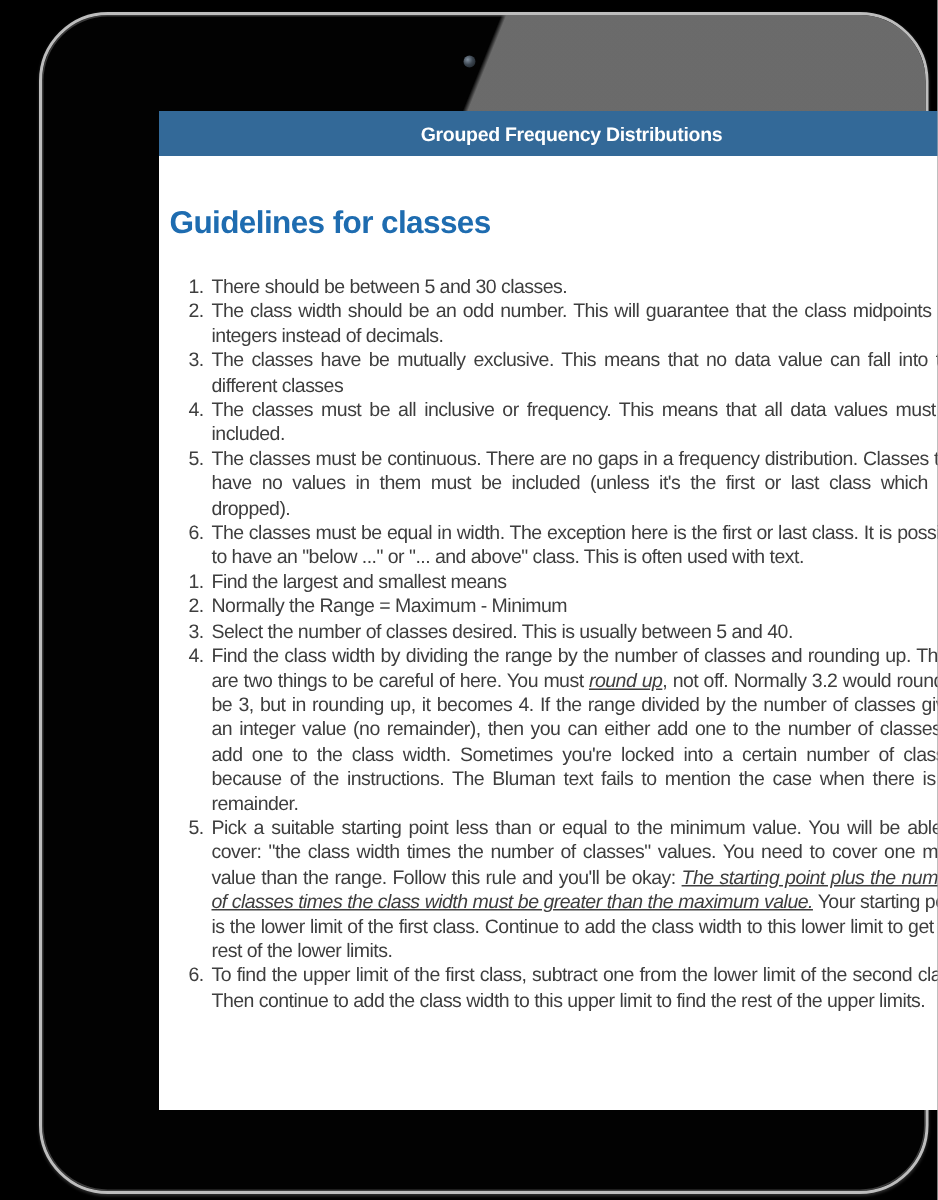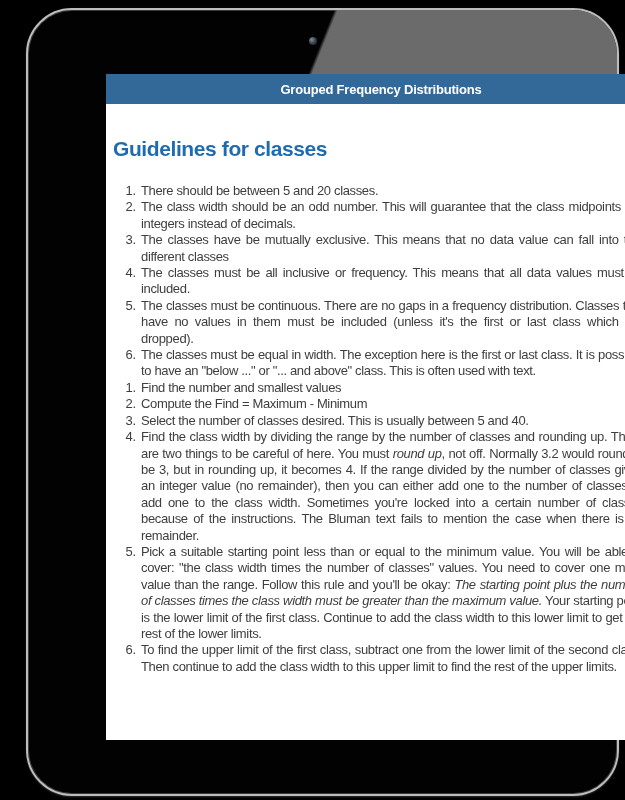--- a/index.html
+++ b/index.html
@@ -57,53 +57,53 @@
     margin:0;
     padding:0 0 0 26px;
     font-size:13px;
     line-height:16.4px;
     letter-spacing:-0.35px;
   }
   .content li{
     text-align:justify;
     padding-left:2px;
   }
-  .content em{font-style:italic;}
+  .content em{font-style:italic;text-decoration:underline;}
 </style>
 </head>
 <body>
 
 <div class="device">
   <div class="bezel-clip">
     <div class="glare"></div>
   </div>
   <div class="camera"></div>
 
   <div class="screen">
     <div class="titlebar">
       <span class="title">Grouped Frequency Distributions</span>
     </div>
 
     <div class="content">
       <section>
         <h2 class="section-heading">Guidelines for classes</h2>
         <ol>
-            <li><span>There should be between 5 and 20 classes.</span></li>
+            <li><span>There should be between 5 and 30 classes.</span></li>
             <li><span>The class width should be an odd number. This will guarantee that the class midpoints are integers instead of decimals.</span></li>
             <li><span>The classes have be mutually exclusive. This means that no data value can fall into two different classes</span></li>
             <li><span>The classes must be all inclusive or frequency. This means that all data values must be included.</span></li>
             <li><span>The classes must be continuous. There are no gaps in a frequency distribution. Classes that have no values in them must be included (unless it's the first or last class which are dropped).</span></li>
             <li><span>The classes must be equal in width. The exception here is the first or last class. It is possible to have an "below ..." or "... and above" class. This is often used with text.</span></li>
           </ol>
       </section>
 
       <section>
         <ol>
-            <li><span>Find the number and smallest values</span></li>
-            <li><span>Compute the Find = Maximum - Minimum</span></li>
+            <li><span>Find the largest and smallest means</span></li>
+            <li><span>Normally the Range = Maximum - Minimum</span></li>
             <li><span>Select the number of classes desired. This is usually between 5 and 40.</span></li>
             <li><span>Find the class width by dividing the range by the number of classes and rounding up. There are two things to be careful of here. You must </span><em>round up</em><span>, not off. Normally 3.2 would round to be 3, but in rounding up, it becomes 4. If the range divided by the number of classes gives an integer value (no remainder), then you can either add one to the number of classes or add one to the class width. Sometimes you're locked into a certain number of classes because of the instructions. The Bluman text fails to mention the case when there is no remainder.</span></li>
             <li><span>Pick a suitable starting point less than or equal to the minimum value. You will be able to cover: "the class width times the number of classes" values. You need to cover one more value than the range. Follow this rule and you'll be okay: </span><em>The starting point plus the number of classes times the class width must be greater than the maximum value.</em><span> Your starting point is the lower limit of the first class. Continue to add the class width to this lower limit to get the rest of the lower limits.</span></li>
             <li><span>To find the upper limit of the first class, subtract one from the lower limit of the second class. Then continue to add the class width to this upper limit to find the rest of the upper limits.</span></li>
           </ol>
       </section>
     </div>
   </div>
 </div>
 

